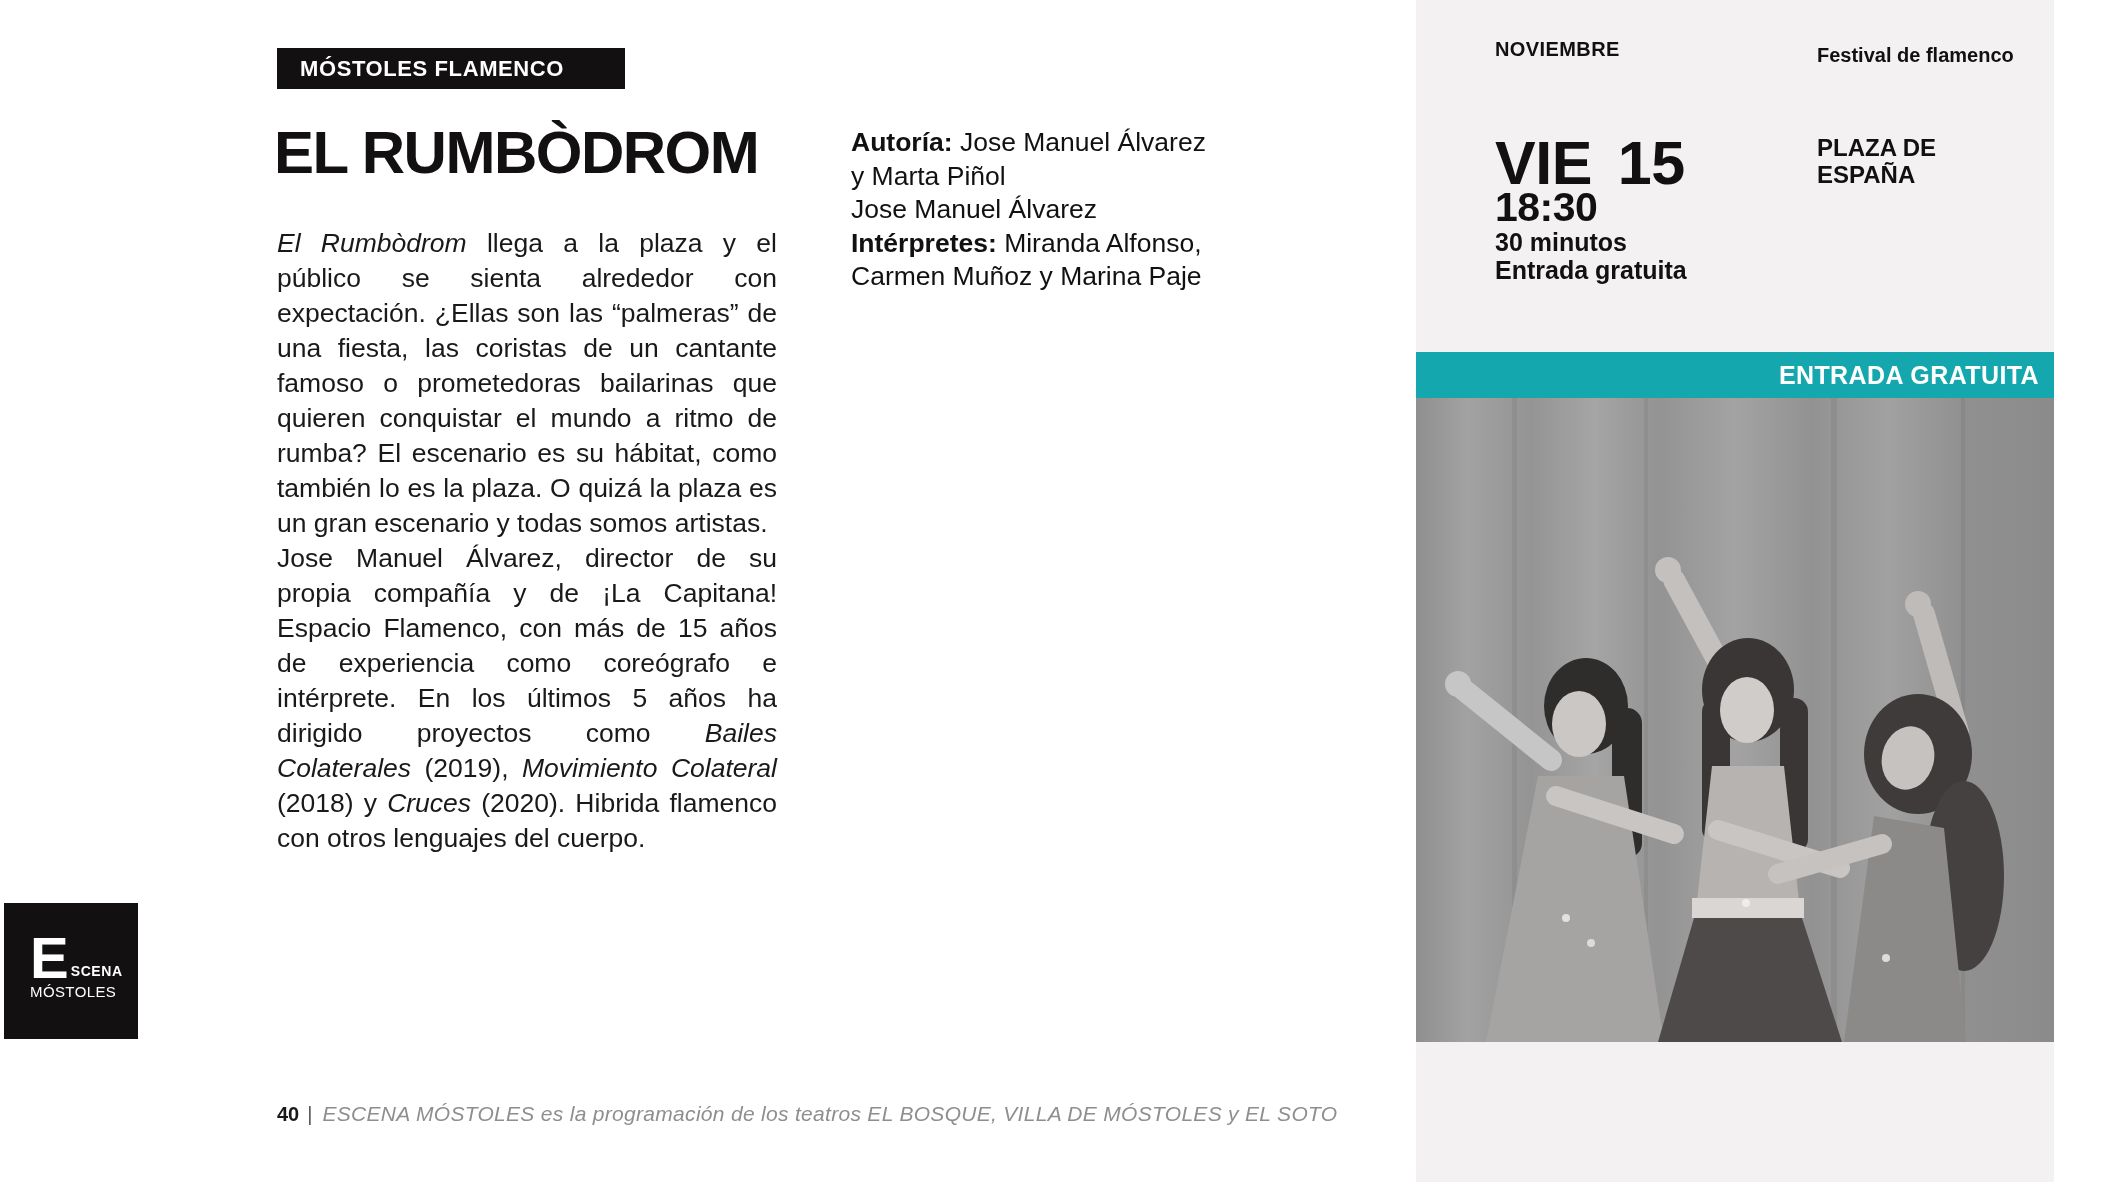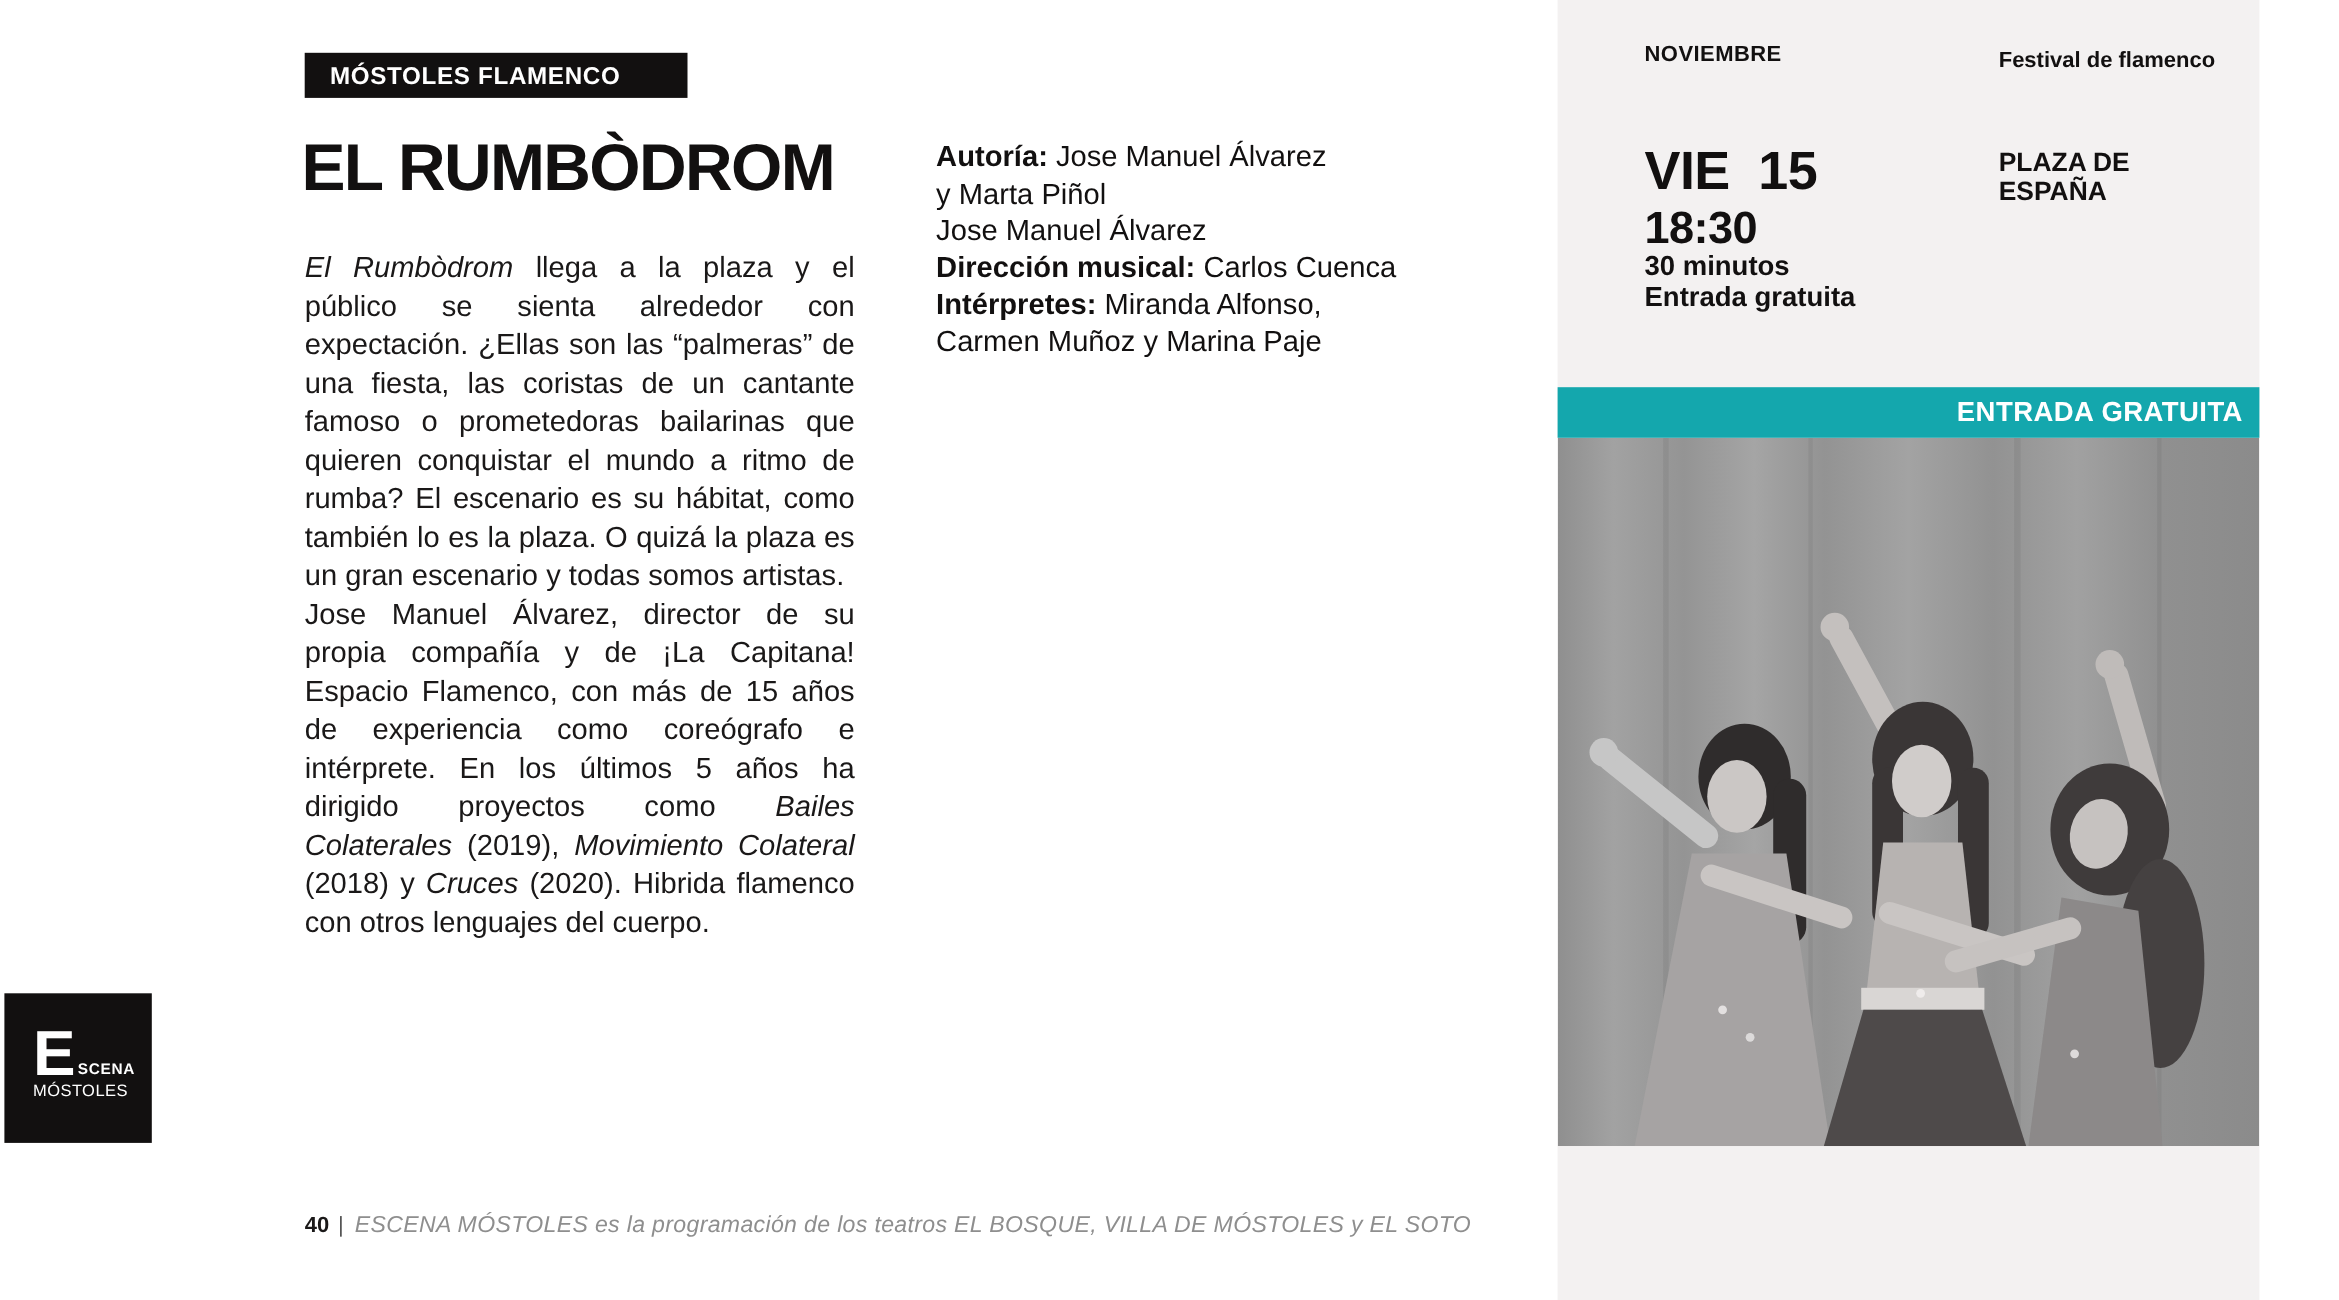--- a/index.html
+++ b/index.html
@@ -37,21 +37,21 @@
     position:absolute; left:1416px; top:0; width:638px; height:1182px;
     background:#f3f1f1;
   }
   .month{
     position:absolute; left:79px; top:38px; font-size:20px; font-weight:bold; letter-spacing:0.4px;text-align:right;
   }
   .festival{
     position:absolute; left:401px; top:44px; font-size:20px; font-weight:bold;
   }
   .day-row{
-    position:absolute; left:79px; top:128px; font-size:49px; font-weight:bold; letter-spacing:-0.5px;
+    position:absolute; left:79px; top:128px; font-size:61px; font-weight:bold; letter-spacing:-0.5px;
   }
   .day-row .num{margin-left:26px;}
   .time{
     position:absolute; left:79px; top:184px; font-size:41px; font-weight:bold; letter-spacing:-0.5px;
   }
   .duration{
     position:absolute; left:79px; top:228px; font-size:25px; font-weight:bold;
   }
   .admission{
     position:absolute; left:79px; top:256px; font-size:25px; font-weight:bold;
@@ -99,21 +99,20 @@
 
   <div class="col-left">
     <p><span class="it">El Rumbòdrom</span><span> llega a la plaza y el público se sienta alrededor con expectación. ¿Ellas son las “palmeras” de una fiesta, las coristas de un cantante famoso o prometedoras bailarinas que quieren conquistar el mundo a ritmo de rumba? El escenario es su hábitat, como también lo es la plaza. O quizá la plaza es un gran escenario y todas somos artistas.</span></p>
     <p><span>Jose Manuel Álvarez, director de su propia compañía y de ¡La Capitana! Espacio Flamenco, con más de 15 años de experiencia como coreógrafo e intérprete. En los últimos 5 años ha dirigido proyectos como </span><span class="it">Bailes Colaterales</span><span> (2019), </span><span class="it">Movimiento Colateral</span><span> (2018) y </span><span class="it">Cruces</span><span> (2020). Hibrida flamenco con otros lenguajes del cuerpo.</span></p>
   </div>
 
   <div class="col-credits">
     <div class="credit-line"><span class="b">Autoría:</span><span> Jose Manuel Álvarez</span></div>
     <div class="credit-line"><span class="b"></span><span>y Marta Piñol</span></div>
     <div class="credit-line"><span class="b"></span><span>Jose Manuel Álvarez</span></div>
-    <div class="credit-line"><span class="b">Dirección musical:</span><span> Carlos Cuenca</span></div>
     <div class="credit-line"><span class="b">Intérpretes:</span><span> Miranda Alfonso,</span></div>
     <div class="credit-line"><span class="b"></span><span>Carmen Muñoz y Marina Paje</span></div>
   </div>
 
   <aside class="event-panel">
     <div class="month">NOVIEMBRE</div>
     <div class="festival">Festival de flamenco</div>
     <div class="day-row"><span>VIE</span><span class="num">15</span></div>
     <div class="time">18:30</div>
     <div class="duration">30 minutos</div>

